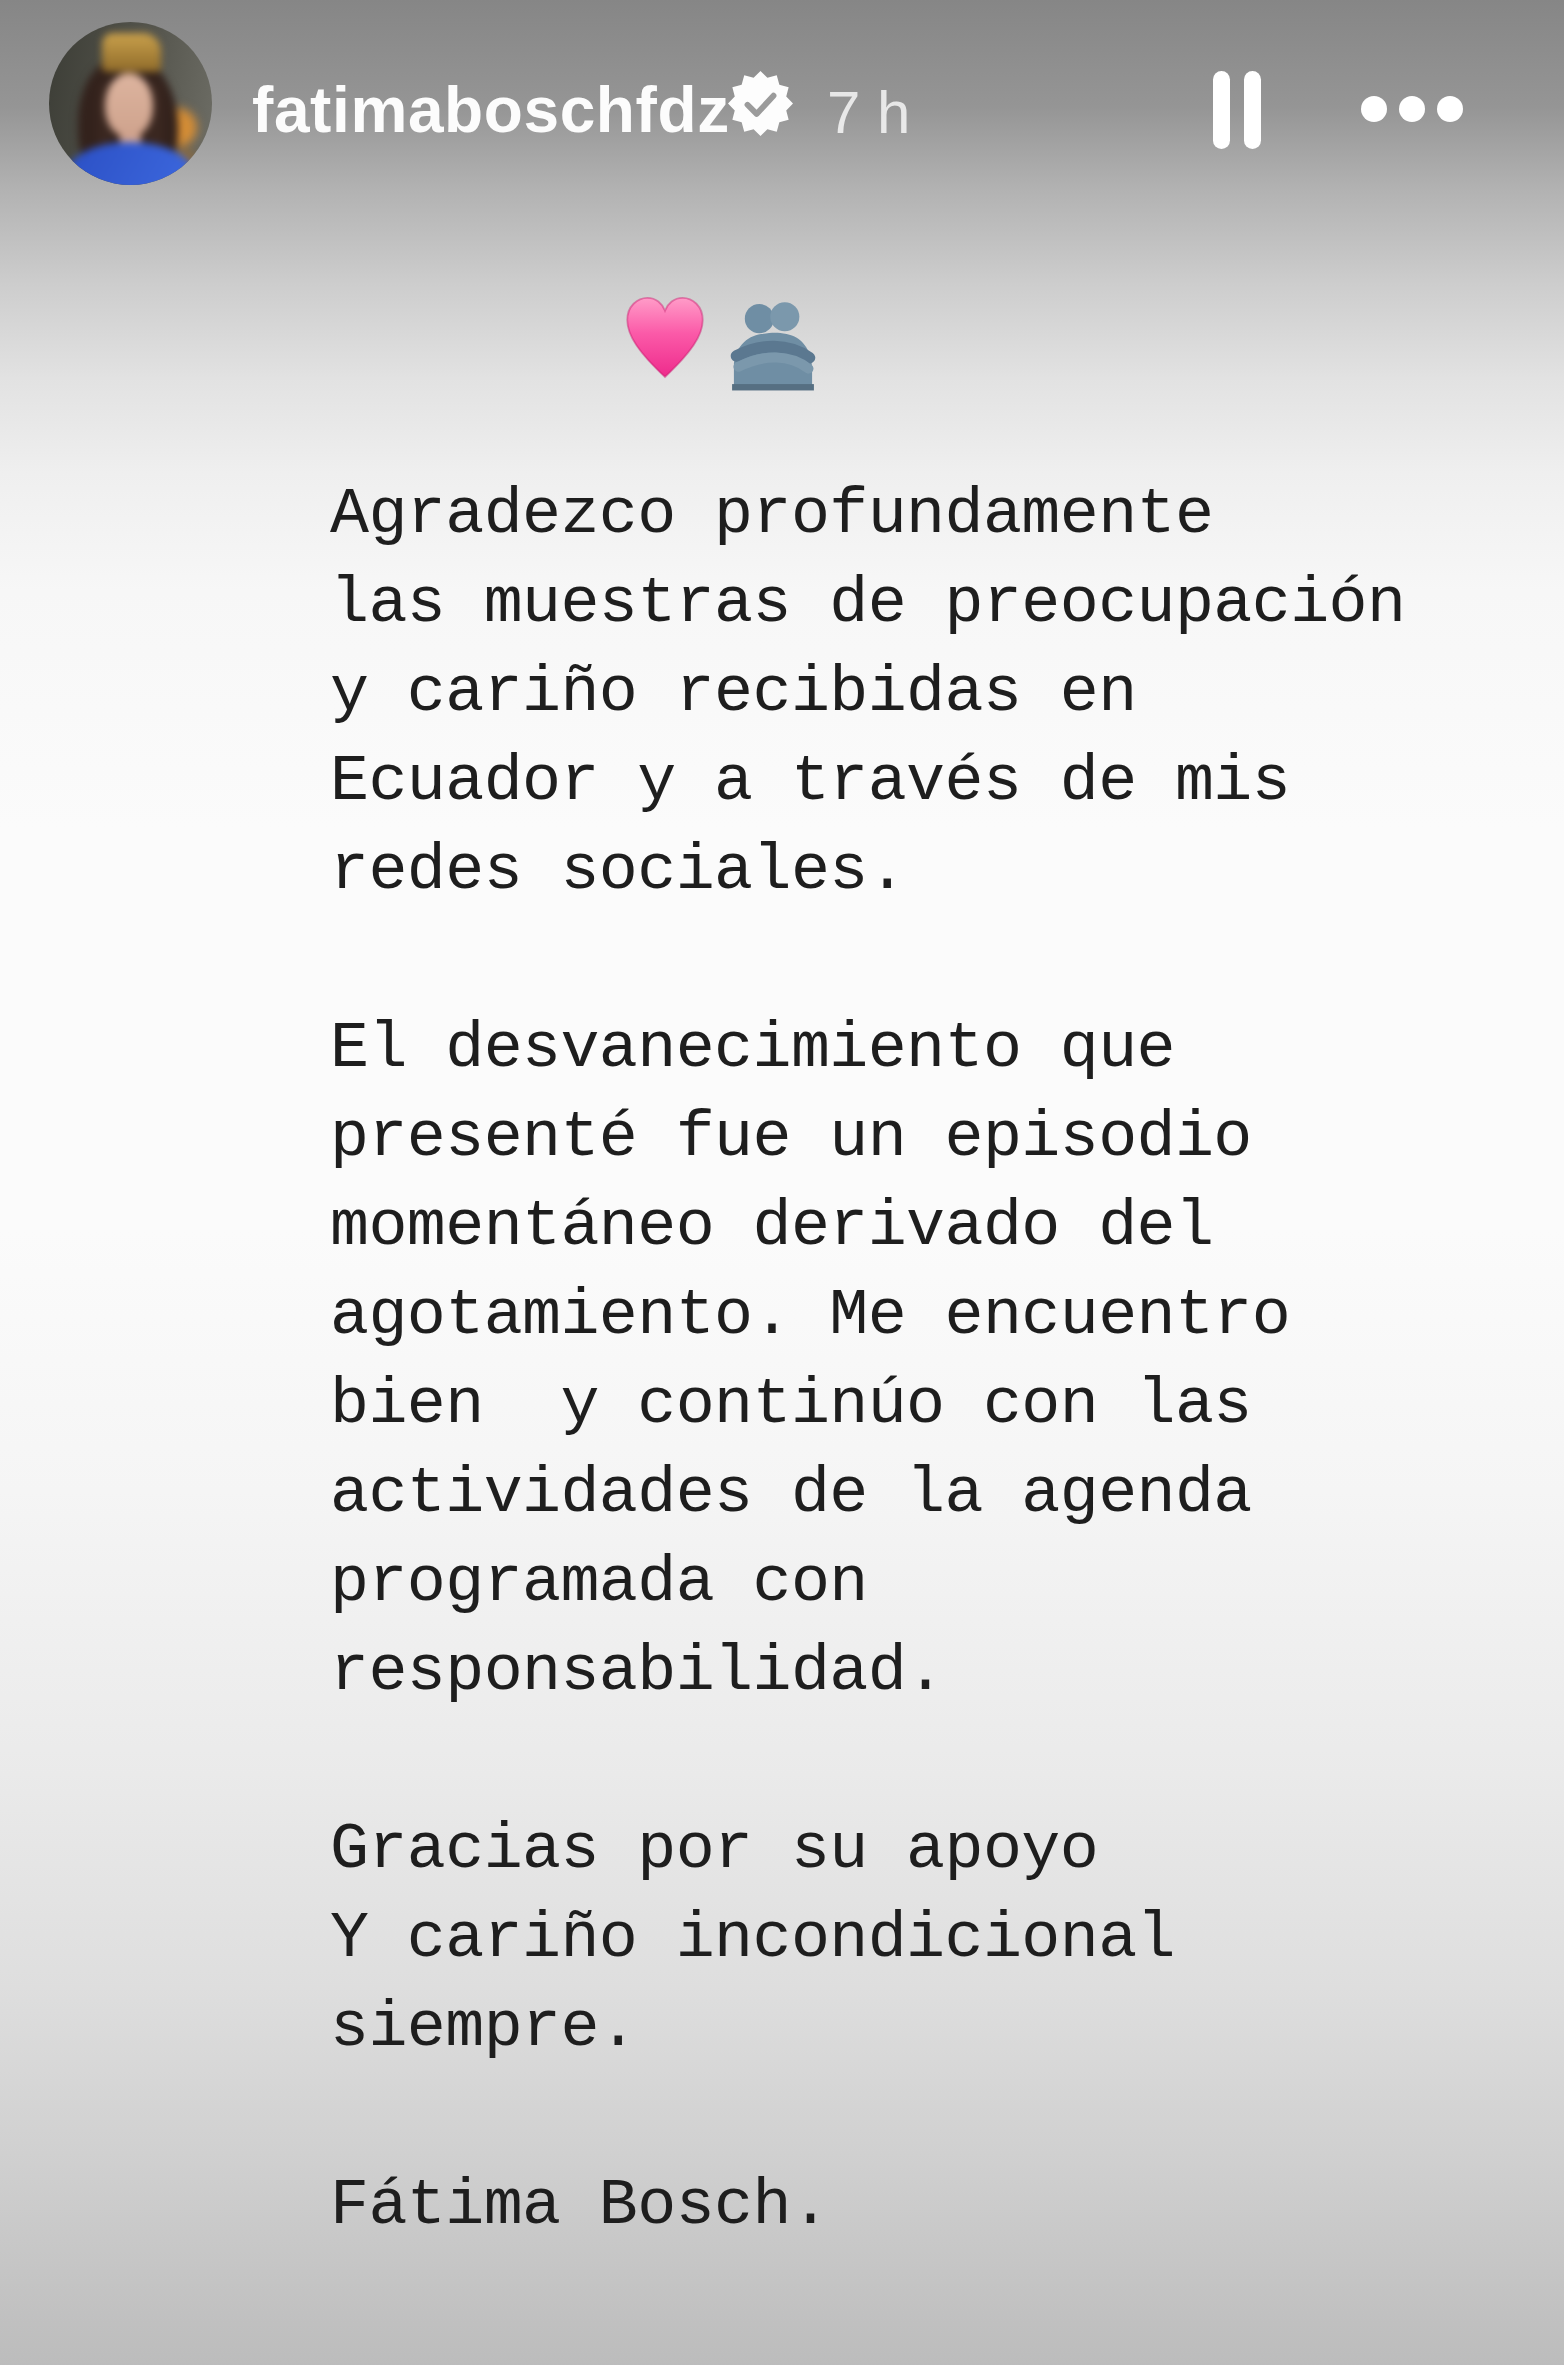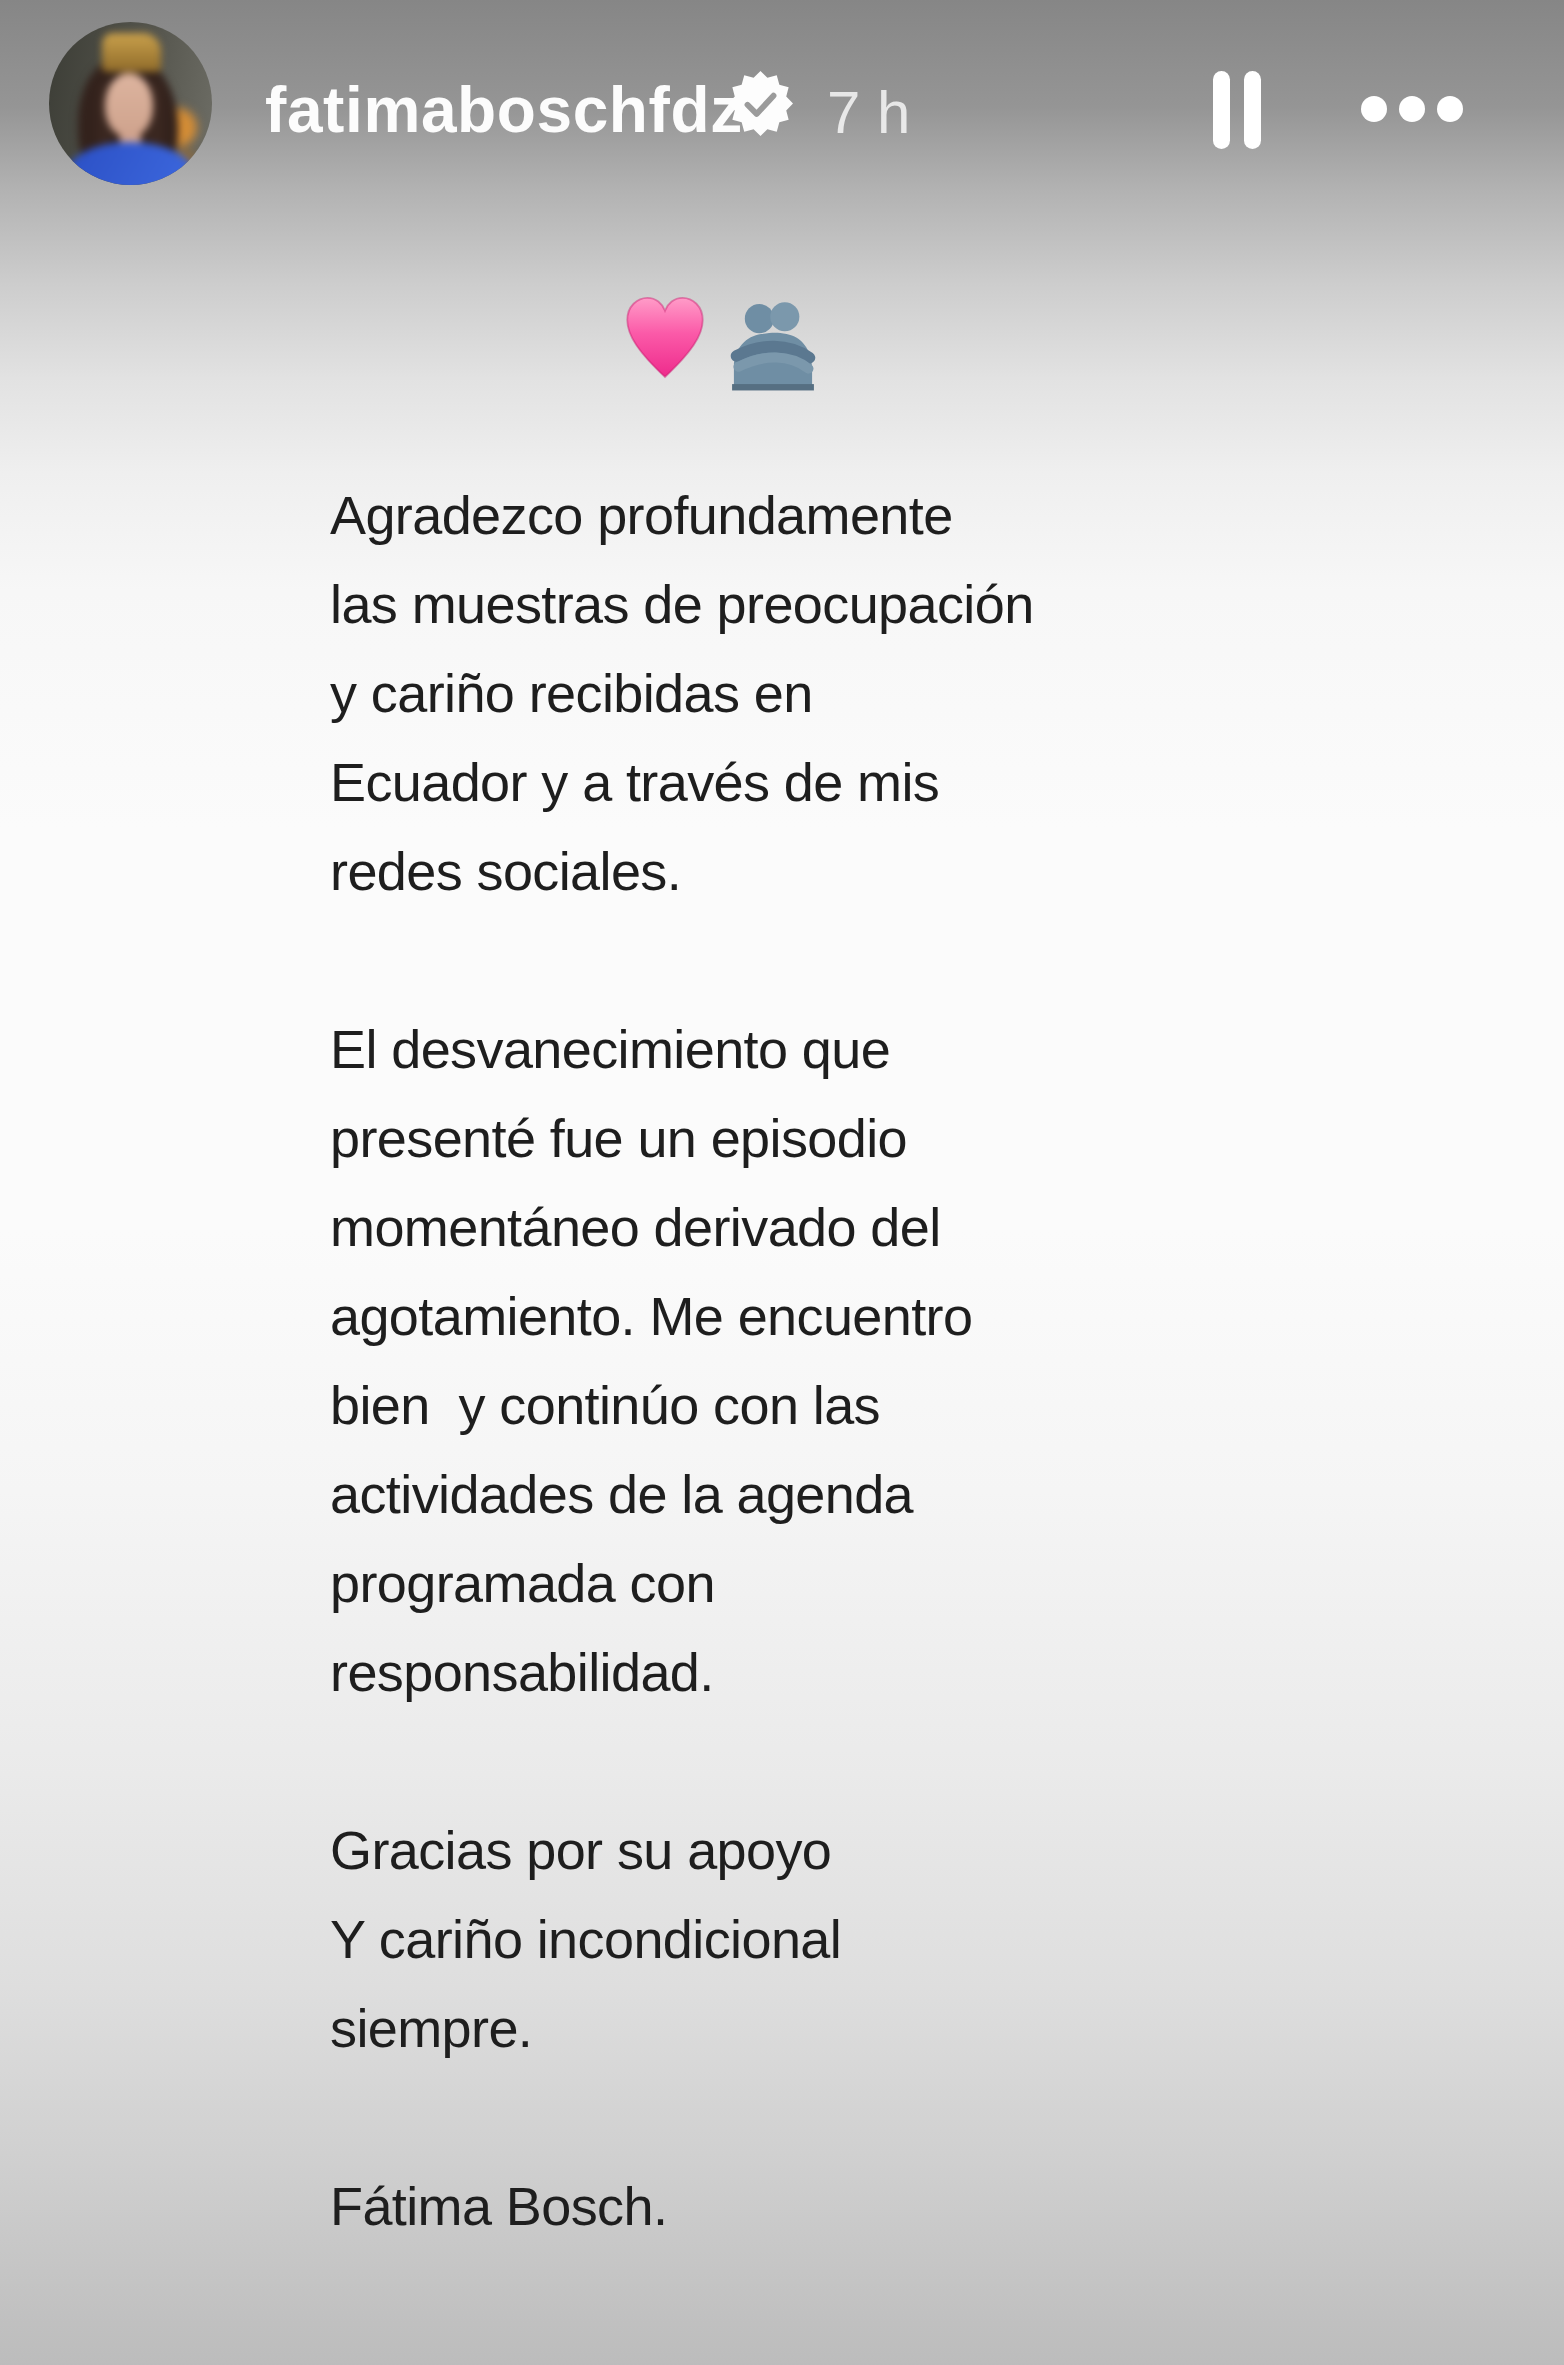--- a/index.html
+++ b/index.html
@@ -45,21 +45,21 @@
     background:linear-gradient(180deg,#ddb49f,#cfa38d);filter:blur(1.2px);}
   .lockL{left:48px;top:59px;width:16px;height:79px;border-radius:40%;
     background:#3a2720;filter:blur(1.8px);}
   .lockR{left:97px;top:59px;width:18.3px;height:86px;border-radius:40%;
     background:#3a2720;filter:blur(1.8px);}
   .neck{left:71px;top:111px;width:21px;height:21px;background:#cfa28e;filter:blur(1.8px);}
   .dress{left:17px;top:120px;width:128px;height:67px;border-radius:50% 50% 0 0;
     background:linear-gradient(120deg,#2b4fc4,#3e6ae0);filter:blur(1.2px);}
 
   .username{
-    position:absolute;left:265px;top:78px;
+    position:absolute;left:252px;top:78px;
     font-size:64px;font-weight:600;letter-spacing:0.6px;
     color:#fcfcfc;line-height:1;
   }
   .badge{position:absolute;left:728px;top:71px;width:65px;height:65px;}
   .time{
     position:absolute;left:827px;top:83px;
     font-size:60px;font-weight:400;color:rgba(255,255,255,.78);line-height:1;
   }
   .pause{position:absolute;left:1213px;top:71px;width:48px;height:78px;}
   .pause i{position:absolute;top:0;width:17px;height:78px;border-radius:8.6px;background:#fff;}
@@ -72,22 +72,22 @@
   .dots i:nth-child(3){left:76px;}
 
   
   .emoji-row{position:absolute;left:619px;top:292px;display:flex;align-items:flex-start;}
   .emoji-heart{width:92px;height:89px;}
   .emoji-hug{width:100px;height:92px;margin-left:12.2px;margin-top:7.3px;}
 
   .story-text{
     position:absolute;left:330px;top:471px;width:1197px;
     margin:0;
-    font-family:Liberation Sans, sans-serif;
-    font-size:54px;line-height:89px;
+    font-family:Liberation Mono, monospace;
+    font-size:65px;line-height:89px;
     letter-spacing:-0.6px;
     color:#1e1e1e;
     white-space:pre;
   }
 </style>
 </head>
 <body>
 
 <div class="stage">
 

